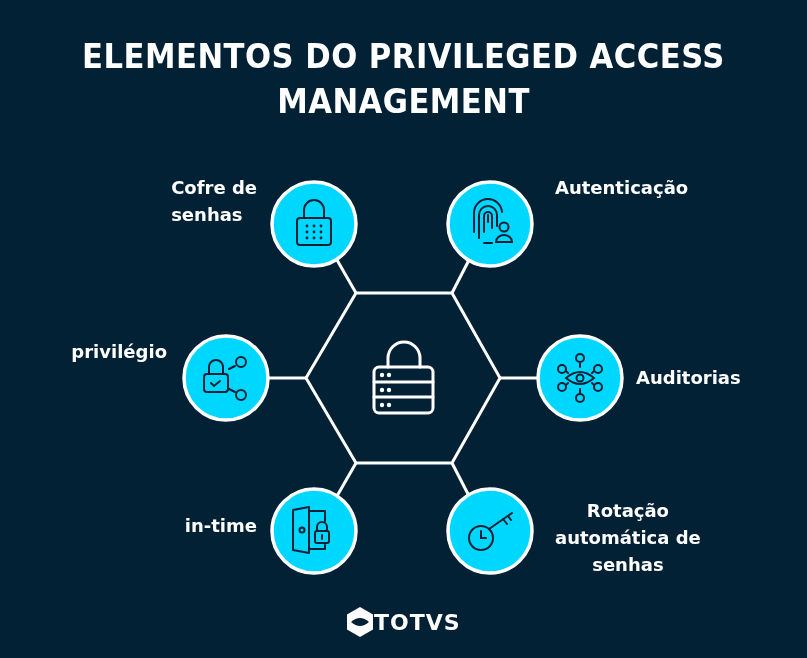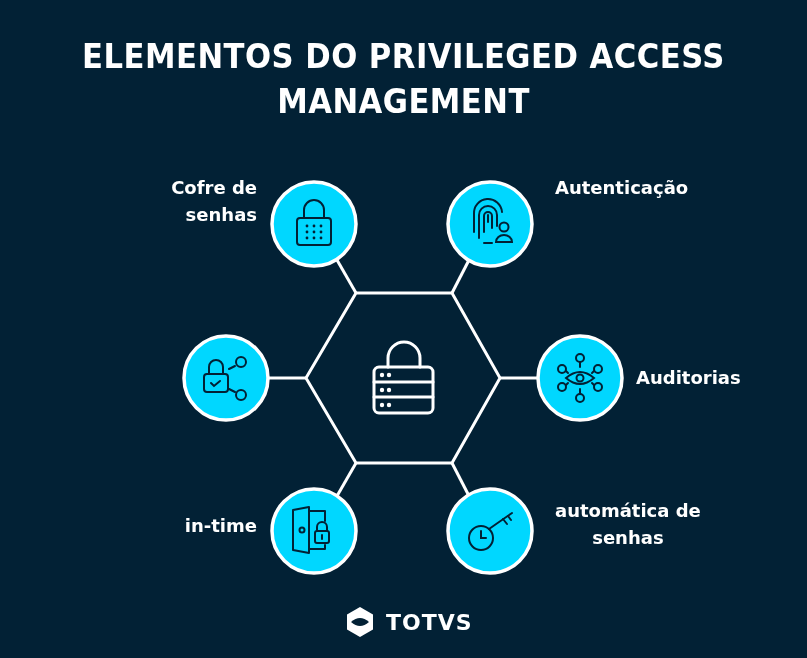--- a/index.html
+++ b/index.html
@@ -1,22 +1,22 @@
 <!DOCTYPE html>
 <html><head>
 <meta charset="utf-8">
 <style>
   html,body{margin:0;padding:0;}
   body{width:807px;height:658px;background:#022135;position:relative;overflow:hidden;font-family:"DejaVu Sans","Liberation Sans",sans-serif;color:#fff;}
   .title{position:absolute;left:0;top:34px;width:807px;text-align:center;font-weight:bold;font-size:33px;line-height:45px;letter-spacing:0.5px;font-family:"DejaVu Sans",sans-serif;transform:scaleX(0.93);}
   svg.diagram{position:absolute;left:0;top:0;}
   .label{position:absolute;font-weight:bold;font-size:18px;line-height:27px;}
-  .label.right{text-align:right;}
+  .label.right{}
   .label.left{text-align:center;}
-  .logo{position:absolute;left:346px;top:606px;display:flex;align-items:center;gap:12px;}
+  .logo{position:absolute;left:346px;top:606px;display:flex;align-items:center;gap:0;}
   .logo-text{font-weight:bold;font-size:22px;letter-spacing:1px;}
 </style>
 </head>
 <body>
 
 <div class="title">
   <div>ELEMENTOS DO PRIVILEGED ACCESS</div>
   <div>MANAGEMENT</div>
 </div>
 
@@ -139,28 +139,30 @@
 </svg>
 
 <div class="label right" style="right:550px;top:174px;">
   <div>Cofre de</div>
   <div>senhas</div>
 </div>
 <div class="label left" style="left:555px;top:174px;">
   <div>Autenticação</div>
 </div>
 <div class="label right" style="right:640px;top:338px;">
+  <div>privilégio</div>
 </div>
 <div class="label left" style="left:636px;top:364px;">
   <div>Auditorias</div>
 </div>
 <div class="label right" style="right:550px;top:512px;">
   <div>in-time</div>
 </div>
 <div class="label left" style="left:555px;top:497px;">
+  <div>Rotação</div>
   <div>automática de</div>
   <div>senhas</div>
 </div>
 
 <div class="logo">
   <svg width="28" height="32" viewBox="0 0 28 32">
     <path d="M14,1 L27,8.5 V23.5 L14,31 L1,23.5 V8.5 Z" fill="#fff"></path>
     <path d="M5,16 Q14,8 23,16 Q14,24 5,16 Z" fill="#022135"></path>
   </svg>
   <span class="logo-text">TOTVS</span>

